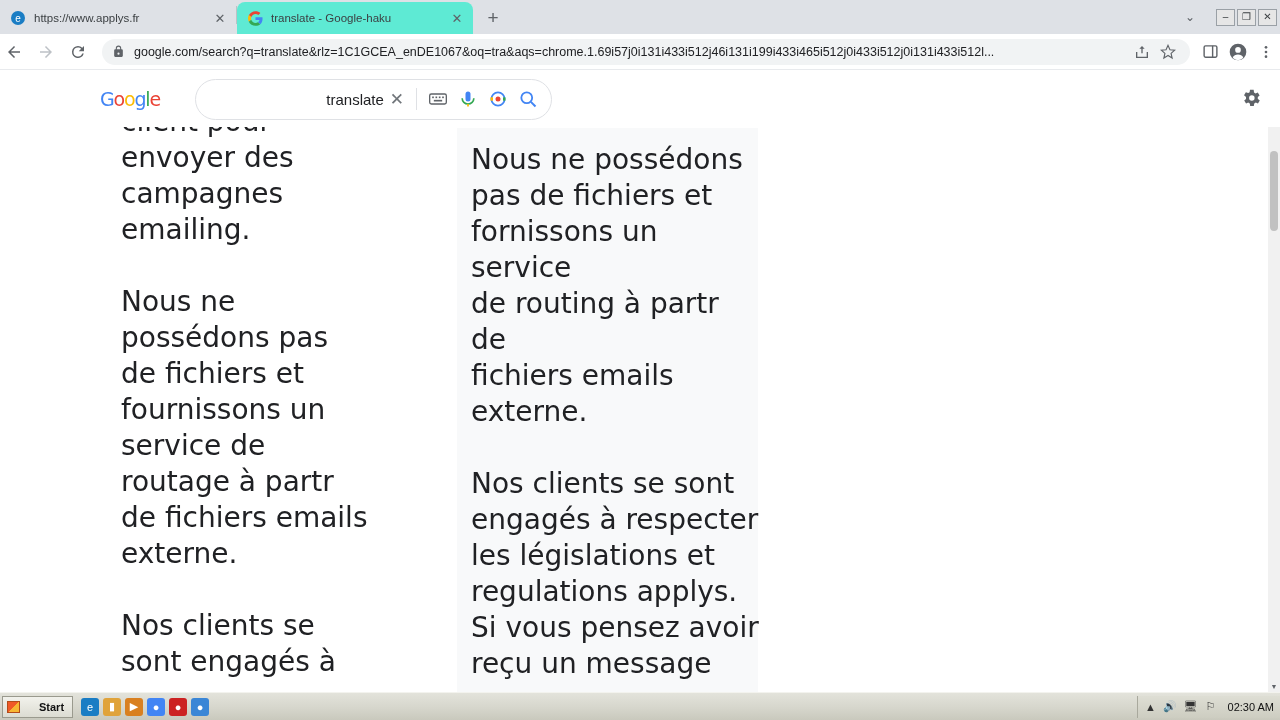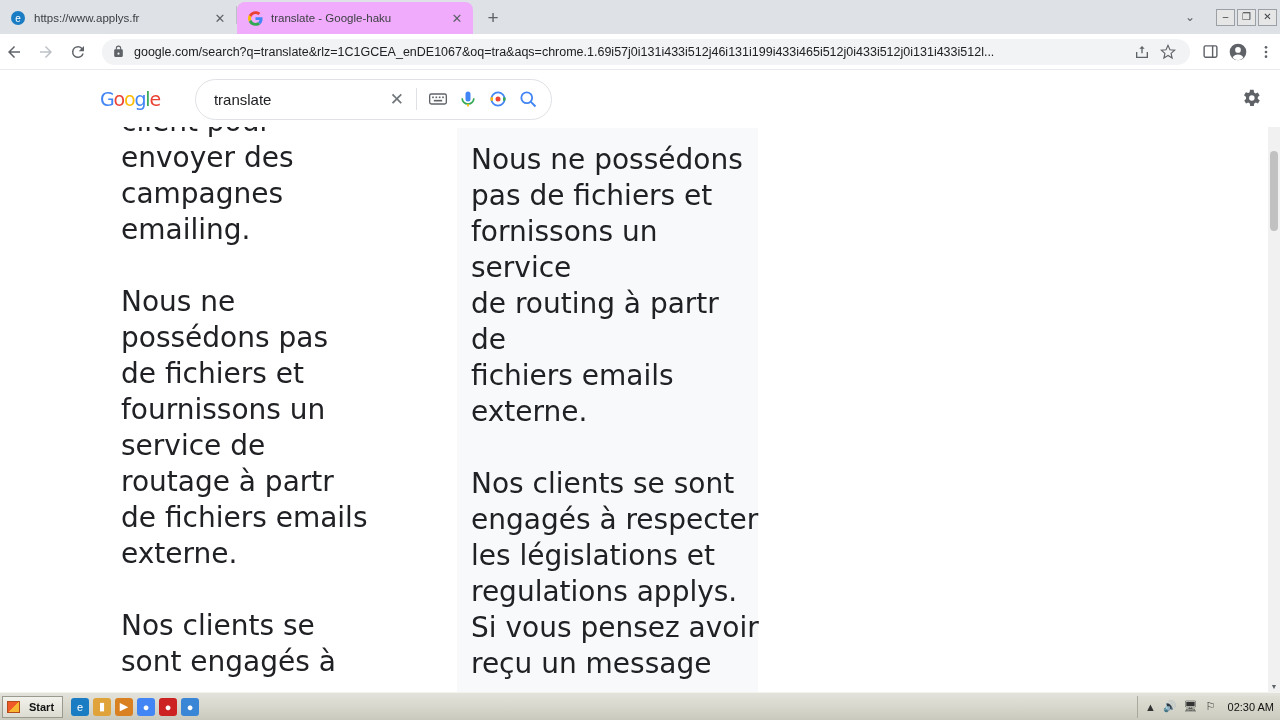--- a/index.html
+++ b/index.html
@@ -32,21 +32,21 @@
     display: flex;
     align-items: center;
     padding: 0 8px 0 10px;
     font-size: 11.5px;
     color: #3c4043;
     border-top-left-radius: 8px;
     border-top-right-radius: 8px;
     margin-top: 2px;
   }
   .tab.inactive { background: #dee1e6; }
-  .tab.active { background: #f0abfc; }
+  .tab.active { background: #5eead4; }
   .tab .favicon {
     width: 16px; height: 16px;
     margin-right: 8px;
     flex: 0 0 16px;
     display: flex; align-items: center; justify-content: center;
     font-size: 12px;
   }
   .tab .tab-title {
     flex: 1 1 auto;
     white-space: nowrap;
@@ -168,20 +168,21 @@
   .glogo span:nth-child(6){color:#EA4335}
 
   .gsearchbox {
     margin-left: 35px;
     width: 357px; height: 41px;
     border: 1px solid #dfe1e5;
     border-radius: 21px;
     display: flex; align-items: center;
     padding: 0 8px 0 18px;
     background: #fff;
+    text-align: right;
   }
   .gsearch-text {
     flex: 1 1 auto;
     font-size: 15px;
     color: #202124;
     white-space: nowrap; overflow: hidden;
   }
   .gclear {
     width: 26px; height: 26px;
     display: flex; align-items: center; justify-content: center;
@@ -261,21 +262,21 @@
     width: 1280px; height: 28px;
     background: linear-gradient(180deg,#e3e3db 0%, #d6d6cc 55%, #c9c9bd 100%);
     border-top: 1px solid #f3f3ee;
     display: flex; align-items: center;
   }
   .startbtn {
     height: 22px;
     margin-left: 2px;
     padding: 0 8px 0 4px;
     display: flex; align-items: center;
-    gap: 9px;
+    gap: 19px;
     background: linear-gradient(180deg,#f2f2ec 0%, #dcdcd2 100%);
     border: 1px solid #9a9a8e;
     font-size: 11px;
     color: #111;
     font-weight: bold;
   }
   .startflag {
     width: 13px; height: 12px;
     background:
       linear-gradient(135deg,#f05a28 0%,#f05a28 50%,#f7b733 50%,#f7b733 100%);

